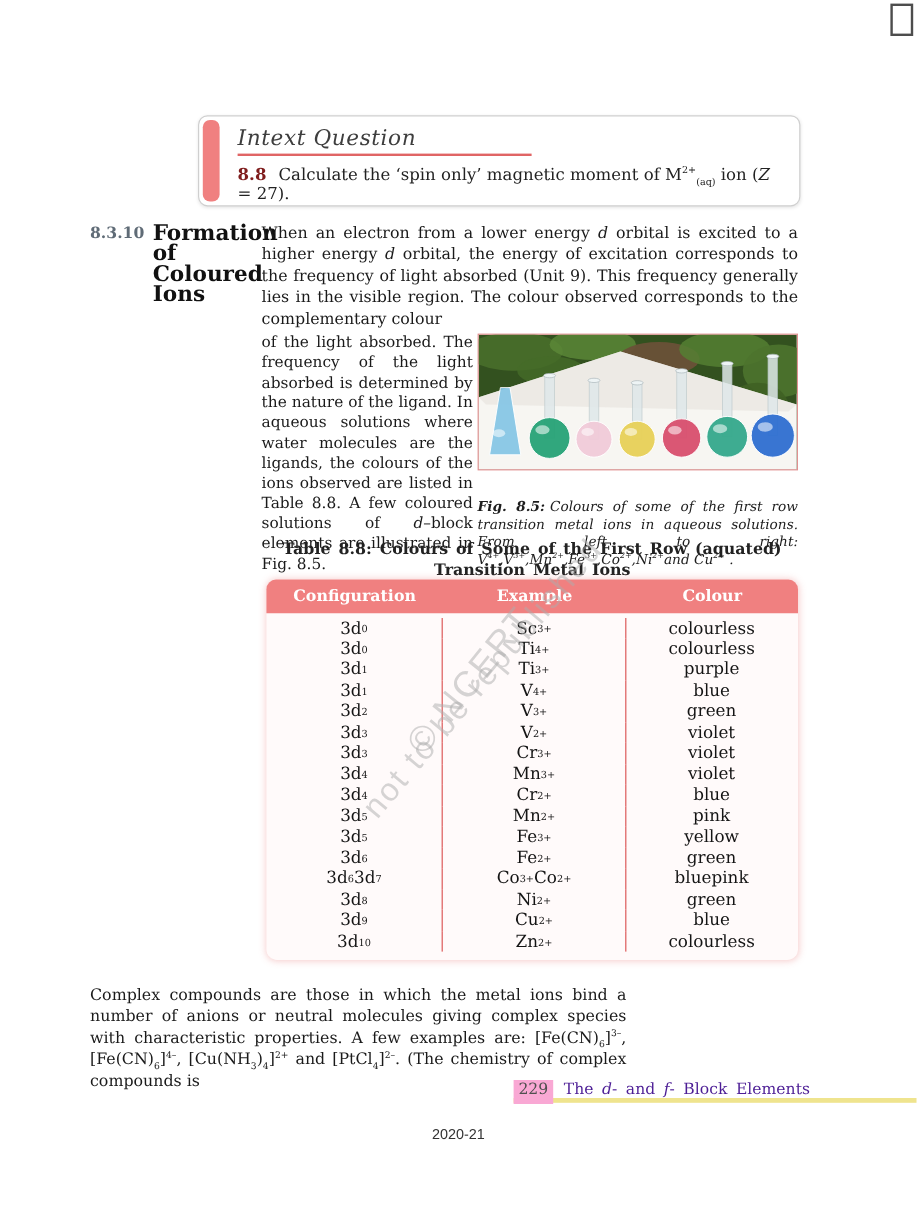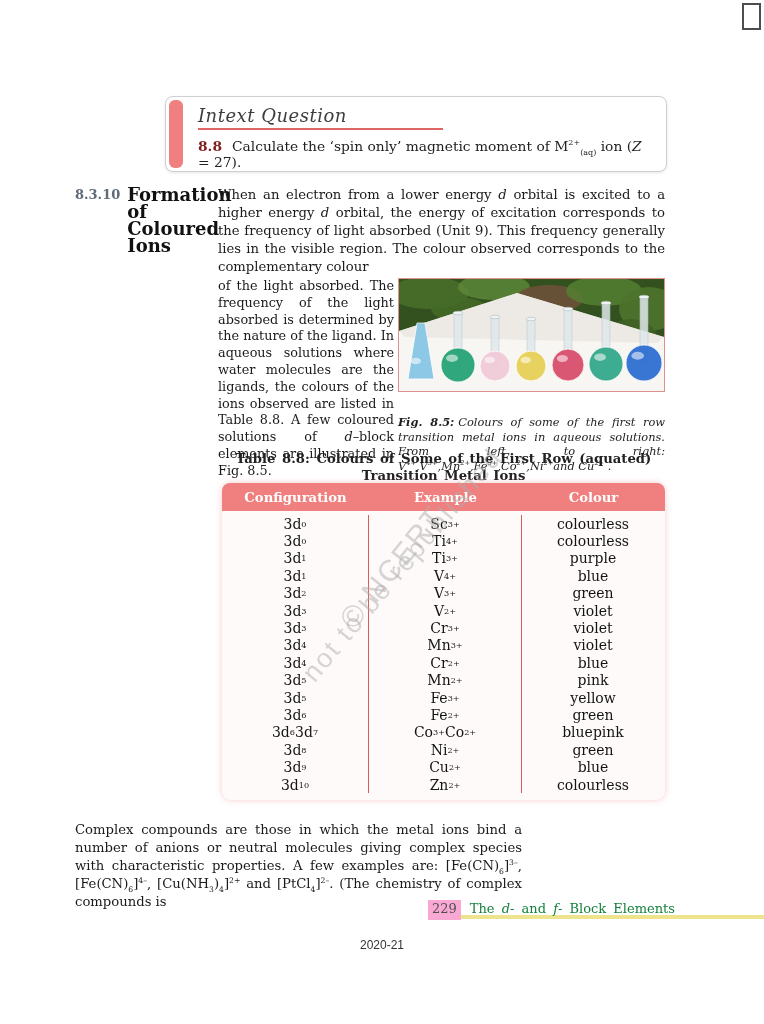--- a/index.html
+++ b/index.html
@@ -62,21 +62,21 @@
   .wm{position:absolute;font-family:"Liberation Sans",sans-serif;color:#adadad;opacity:.5;
       white-space:nowrap;transform-origin:0 0;pointer-events:none;z-index:6;letter-spacing:2px;}
   .wm1{left:333px;top:614px;font-size:30px;transform:rotate(-51deg);}
   .wm2{left:296px;top:668px;font-size:27px;transform:rotate(-50deg);}
 
   
   .footer{position:absolute;left:428px;top:900px;right:0;height:24px;font-size:13px;}
   .footer-line{position:absolute;left:0;right:0;top:15px;height:3.5px;background:#efe48e;}
   .footer-content{position:relative;z-index:1;display:flex;align-items:baseline;gap:9px;}
   .page-num{background:#f9a8d4;color:#4f4f4f;padding:1px 4px 4px 4px;}
-  .chapter-name{color:#15803d;word-spacing:3px;}
+  .chapter-name{color:#4c1d95;word-spacing:3px;}
   .year{position:absolute;left:0;top:938px;width:100%;text-align:center;
         font-family:"Liberation Sans",sans-serif;font-size:12px;color:#333;}
 </style>
 </head>
 <body>
 
 <div class="page">
 
   <div class="crop-mark"></div>
 

